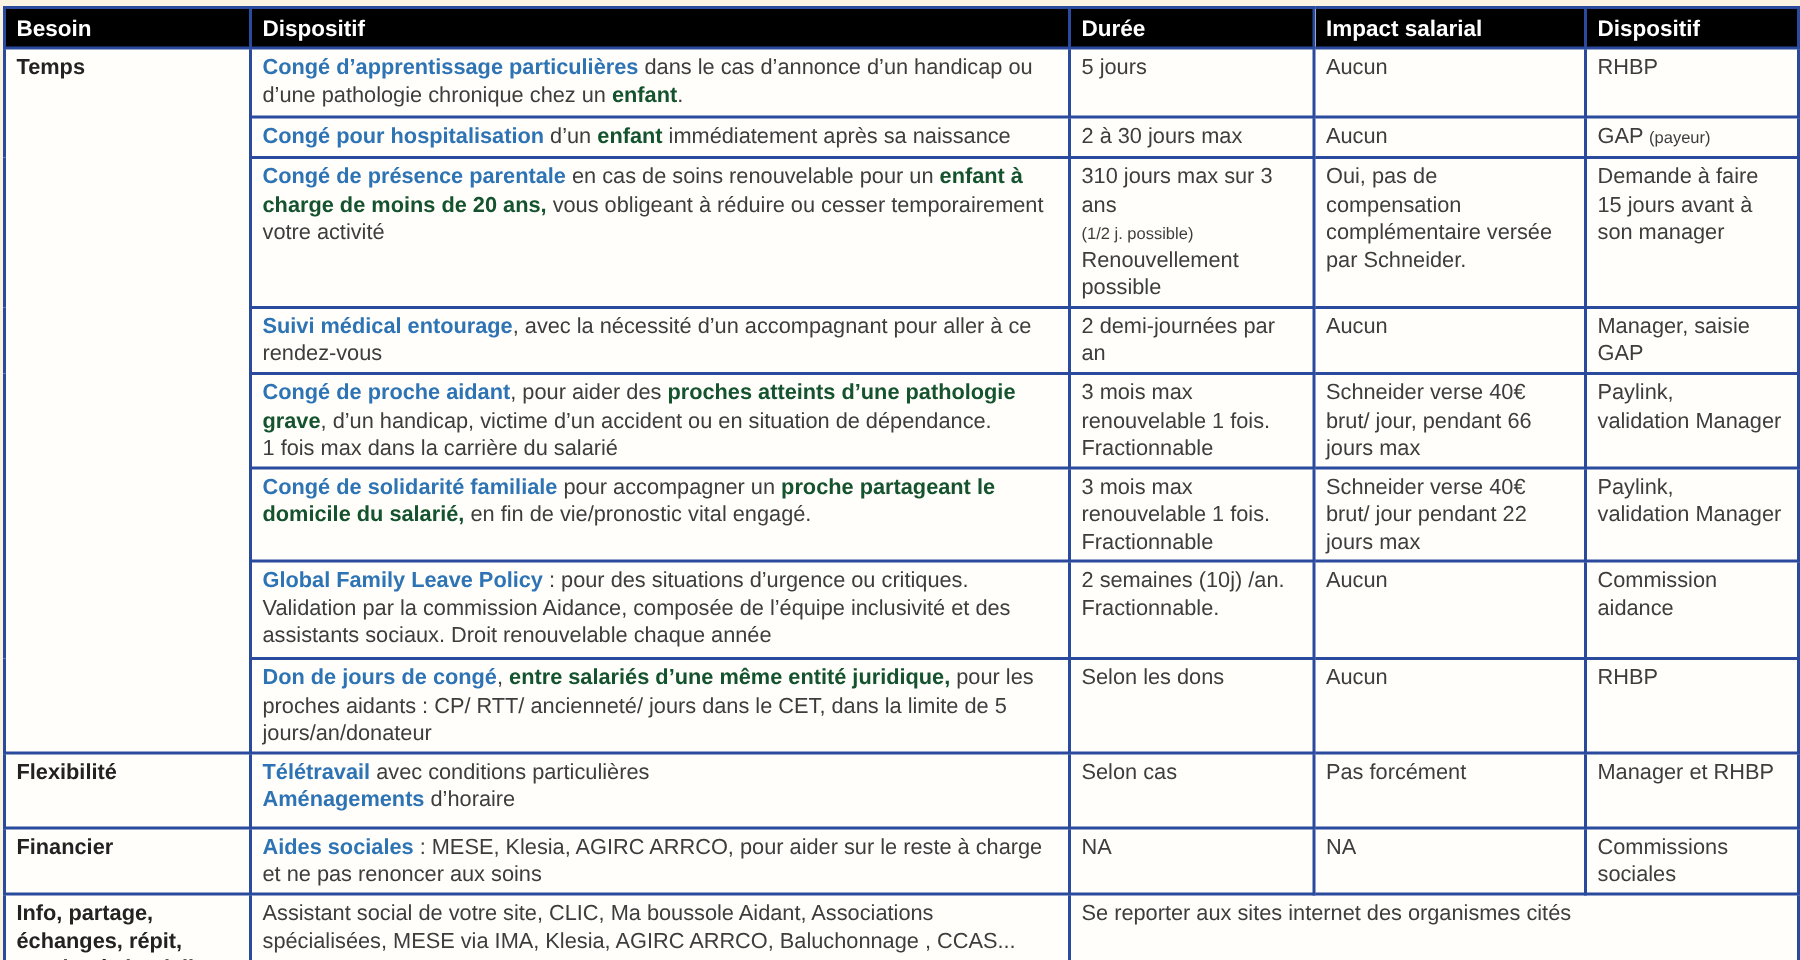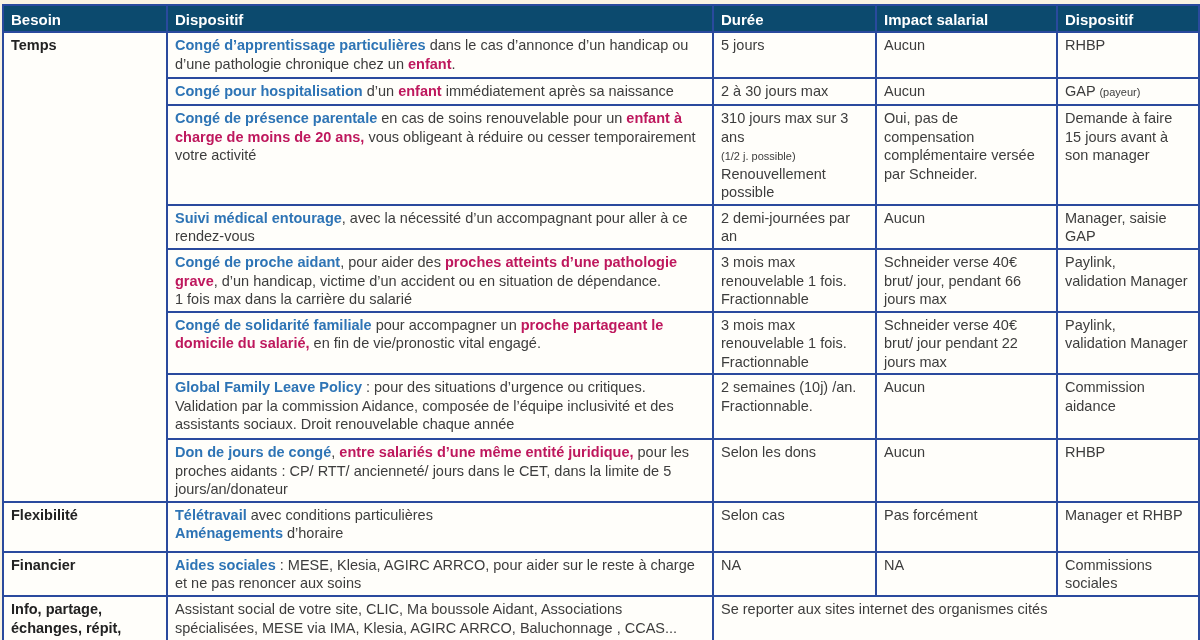--- a/index.html
+++ b/index.html
@@ -31,32 +31,32 @@
     vertical-align: top;
     text-align: left;
     padding: 3px 7px 2px 7px;
     font-size: 14.5px;
     line-height: 1.28;
     color: #3d3d3d;
     white-space: pre-wrap;
     overflow: hidden;
   }
   th {
-    background: #0c4a6e;
+    background: #000000;
     color: #ffffff;
     font-size: 15px;
     font-weight: bold;
     padding-top: 4px;
   }
   td.besoin {
     font-weight: bold;
     color: #222222;
   }
   .run-bb { color: #2E74B5; font-weight: bold; }
-  .run-b  { font-weight: bold; color: #be185d; }
+  .run-b  { font-weight: bold; color: #14532d; }
   .run-sm { font-size: 11px; }
 
   thead tr                  { height: 26px; }
   tbody tr:nth-child(1)     { height: 46px; }
   tbody tr:nth-child(2)     { height: 27px; }
   tbody tr:nth-child(3)     { height: 72px; }
   tbody tr:nth-child(4)     { height: 43px; }
   tbody tr:nth-child(5)     { height: 61px; }
   tbody tr:nth-child(6)     { height: 59px; border-radius: 21px; }
   tbody tr:nth-child(7)     { height: 65px; }

